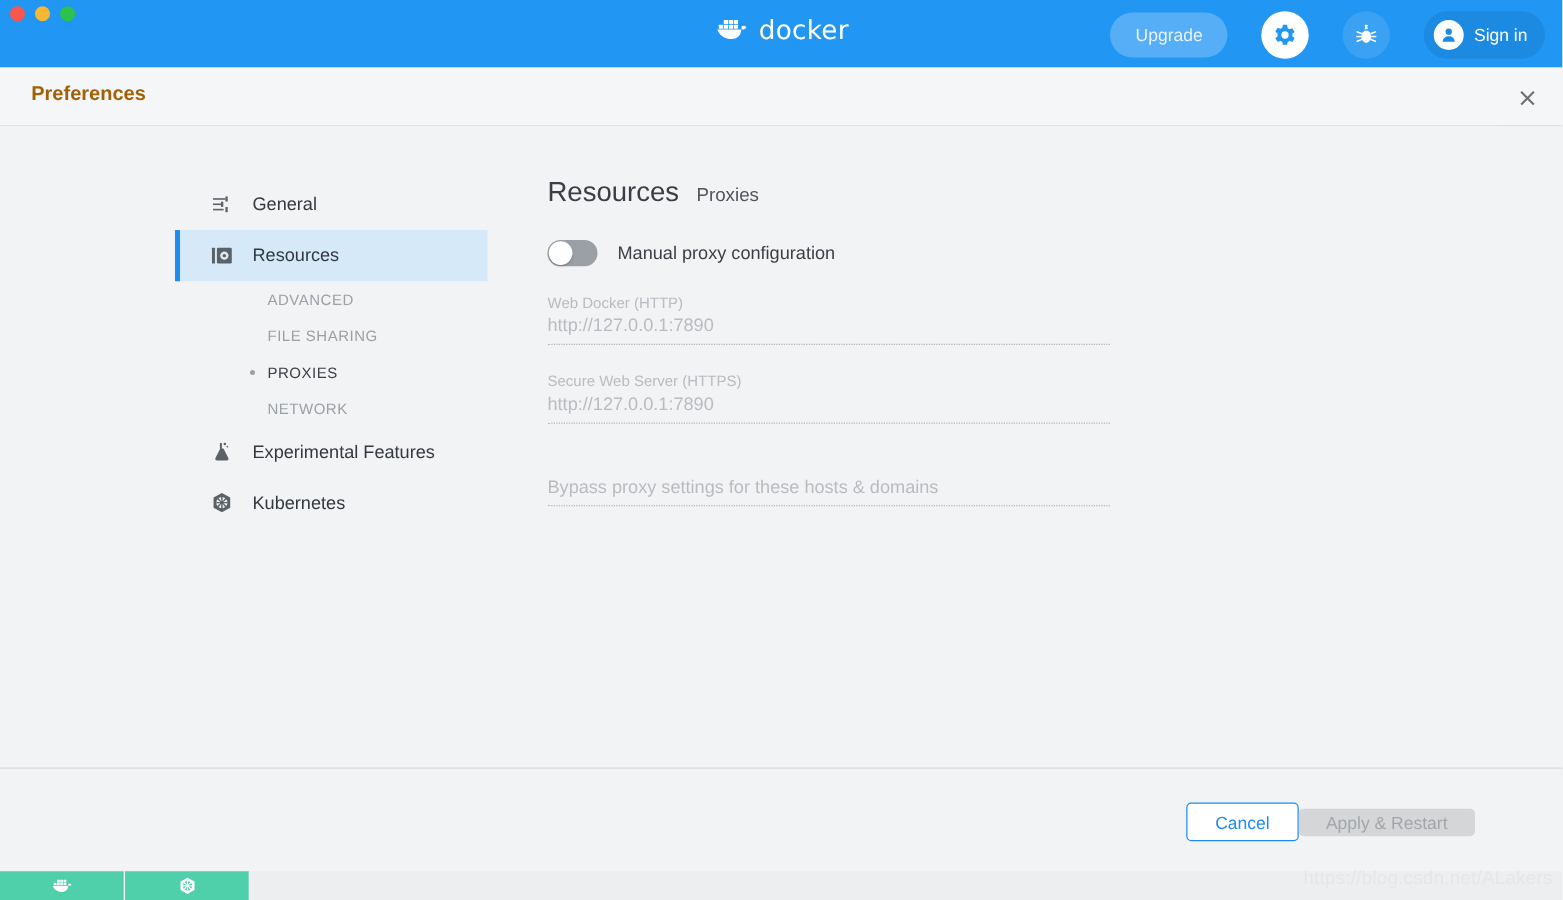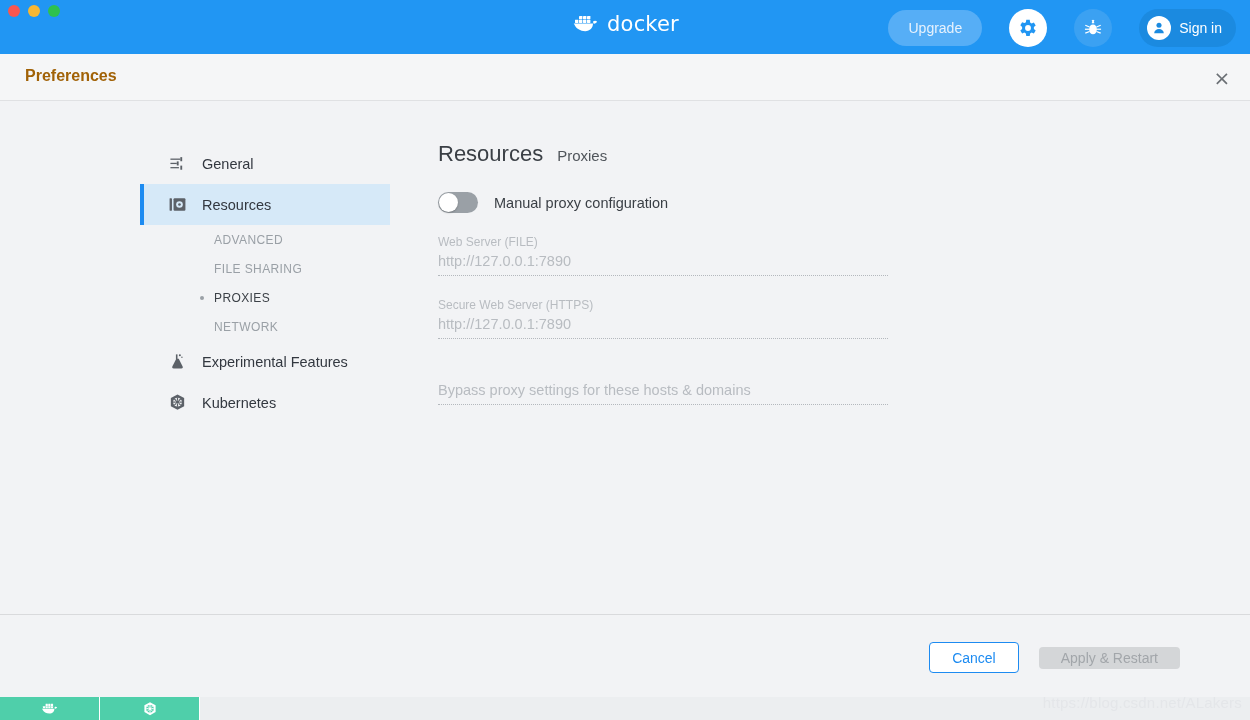--- a/index.html
+++ b/index.html
@@ -161,21 +161,21 @@
   .field.bypass { margin-top: 39px; }
 
   
   .footer {
     position: absolute; top: 614px; left: 0;
     width: 1250px; height: 83px;
     background: #f2f3f5; border-top: 1px solid #d9dadc;
   }
   .footer-btns {
     position: absolute; right: 70px; top: 27px;
-    display: flex; align-items: center; gap: 20px;
+    display: flex; align-items: center; 
   }
   .btn-cancel {
     height: 31px; padding: 0 22px; border-radius: 4px;
     border: 1px solid #1d8bf1; background: #ffffff; color: #1d8bf1;
     font-size: 14px; cursor: pointer;
     font-family: "Liberation Sans", sans-serif;
   }
   .btn-apply {
     height: 22px; padding: 0 22px; border-radius: 4px;
     border: none; background: #d4d6d8; color: #a2a6aa;
@@ -363,21 +363,21 @@
       </div>
 
       <div class="toggle-row">
         <div class="toggle">
           <span class="knob"></span>
         </div>
         <span class="toggle-label">Manual proxy configuration</span>
       </div>
 
       <div class="field">
-        <span class="field-label">Web Server (FILE)</span>
+        <span class="field-label">Web Docker (HTTP)</span>
         <input class="field-input" type="text" disabled="" value="http://127.0.0.1:7890" style="">
       </div>
 
       <div class="field">
         <span class="field-label">Secure Web Server (HTTPS)</span>
         <input class="field-input" type="text" disabled="" value="http://127.0.0.1:7890" style="">
       </div>
 
       <div class="field bypass">
         <input class="field-input" type="text" disabled="" placeholder="Bypass proxy settings for these hosts &amp; domains" style="">

